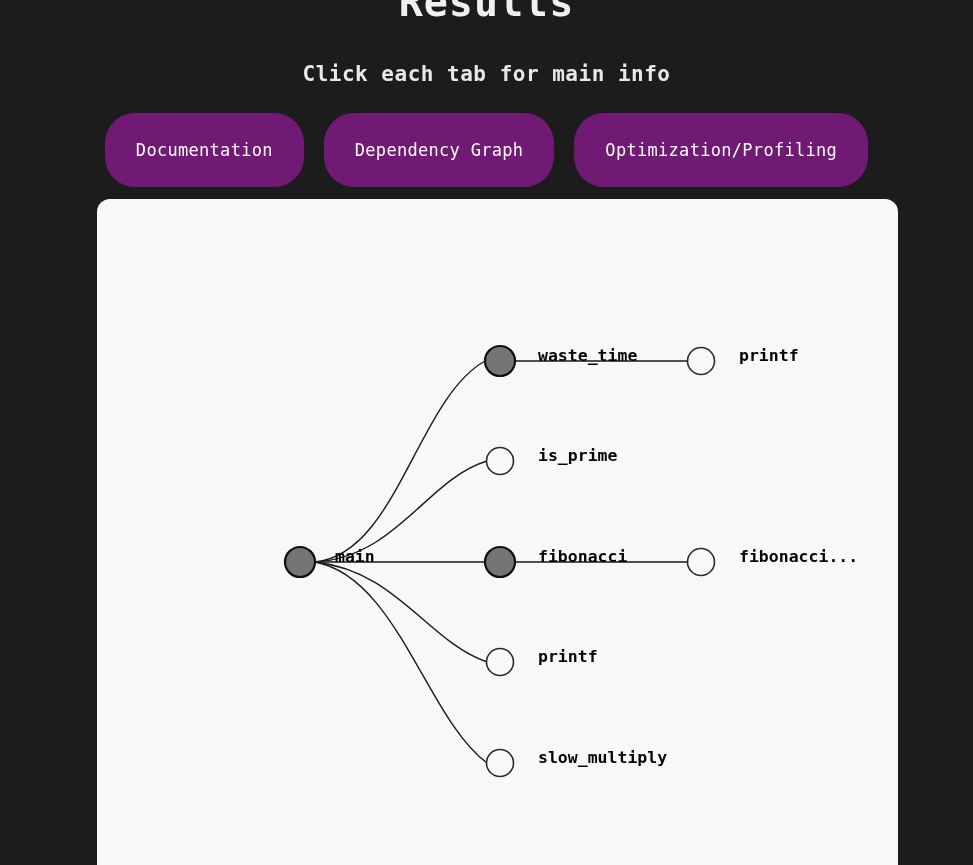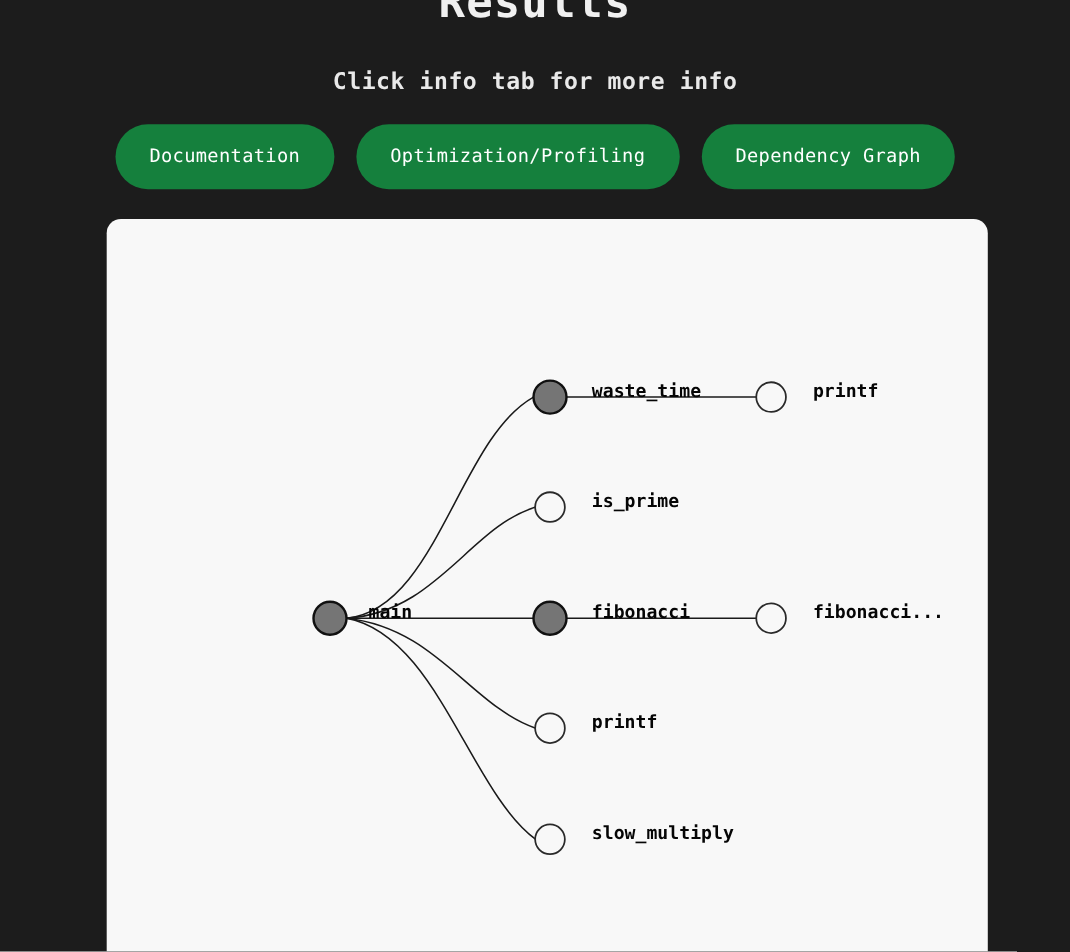--- a/index.html
+++ b/index.html
@@ -56,29 +56,29 @@
     top: 113px;
     left: 0;
     width: 973px;
     display: flex;
     justify-content: center;
     align-items: center;
     gap: 20px;
   }
 
   .tab {
-    background: #15803d;
+    background: #701a75;
     color: #ffffff;
     border: none;
     border-radius: 30px;
     font-family: "DejaVu Sans Mono", "Liberation Mono", monospace;
     font-size: 17px;
     font-weight: normal;
     padding: 0 31px;
-    height: 59px;
+    height: 74px;
     line-height: 59px;
     cursor: pointer;
     white-space: nowrap;
     letter-spacing: 0.3px;
     box-sizing: border-box;
   }
 
   
   .panel {
     position: absolute;
@@ -123,26 +123,26 @@
     dominant-baseline: middle;
   }
 </style>
 </head>
 <body>
 
 <div id="app">
 
   <h1 class="page-title">Results</h1>
 
-  <p class="page-subtitle">Click info tab for more info</p>
+  <p class="page-subtitle">Click each tab for main info</p>
 
   <div class="tabs">
     <button class="tab">Documentation</button>
+    <button class="tab">Dependency Graph</button>
     <button class="tab">Optimization/Profiling</button>
-    <button class="tab">Dependency Graph</button>
   </div>
 
   <div class="panel">
     <svg class="graph-svg" viewBox="0 0 801 666">
       <g id="edge-layer">
           <path d="M 218,363 C 300,355 320,200 388,162" class="edge"></path>
           <path d="M 218,363 C 300,358 330,280 390,262" class="edge"></path>
           <path d="M 218,363 L 388,363" class="edge"></path>
           <path d="M 218,363 C 300,372 330,442 390,463" class="edge"></path>
           <path d="M 218,363 C 300,378 330,520 390,564" class="edge"></path>

